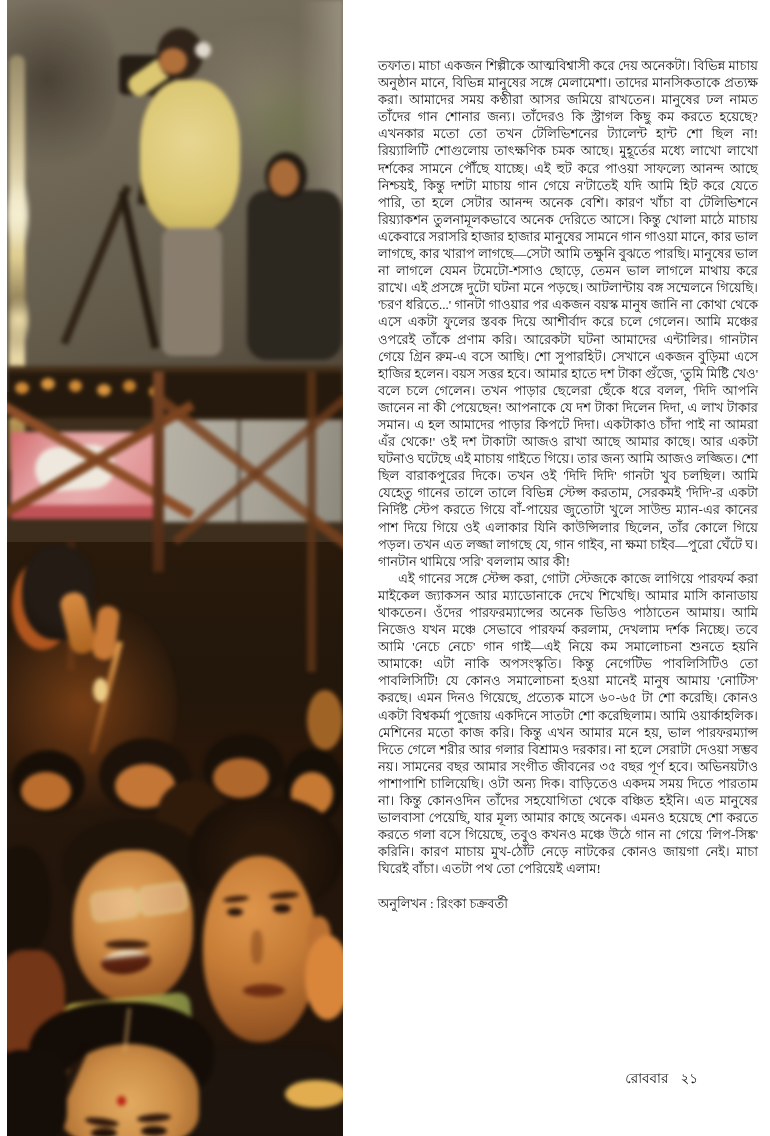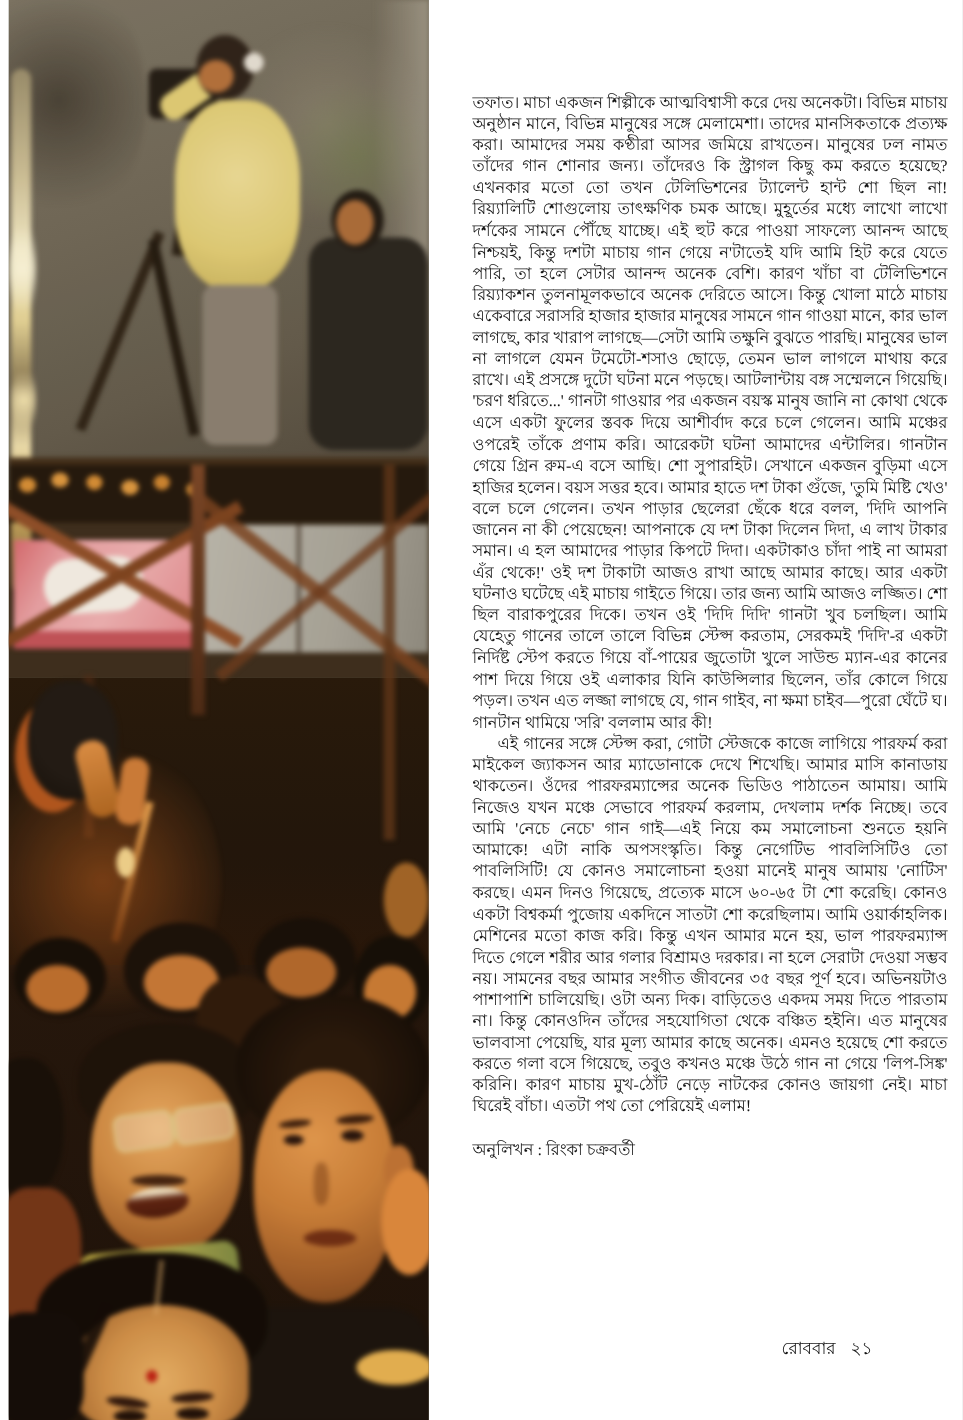--- a/index.html
+++ b/index.html
@@ -7,21 +7,21 @@
         overflow:hidden;font-family:"Liberation Serif","DejaVu Serif",serif;color:#161616;}
 
   
   .photo{position:absolute;left:7px;top:0;width:336px;height:1136px;overflow:hidden;background:#6e6859;}
   .photo .s{position:absolute;}
   .zones .s{filter:none;}
   .ph-blur{position:absolute;left:0;top:0;width:100%;height:100%;filter:blur(2px);}
   .tone{position:absolute;left:0;top:0;width:100%;height:100%;background:rgba(125,92,48,.07);}
 
   
-  .article{position:absolute;left:378px;top:73px;width:380px;
+  .article{position:absolute;left:378px;top:57px;width:380px;
            font-size:13px;line-height:17.1px;text-align:justify;}
   .article p{margin:0;padding:0;}
   .article p.indent{text-indent:20px;}
   .attribution{margin-top:17px;padding-right:58px;font-size:13px;}
 
   .folio{position:absolute;top:1068px;left:378px;width:380px;text-align:right;
          padding-right:60px;font-size:13.5px;box-sizing:border-box;}
   .folio .num{margin-left:12px;}
 </style>
 </head>

